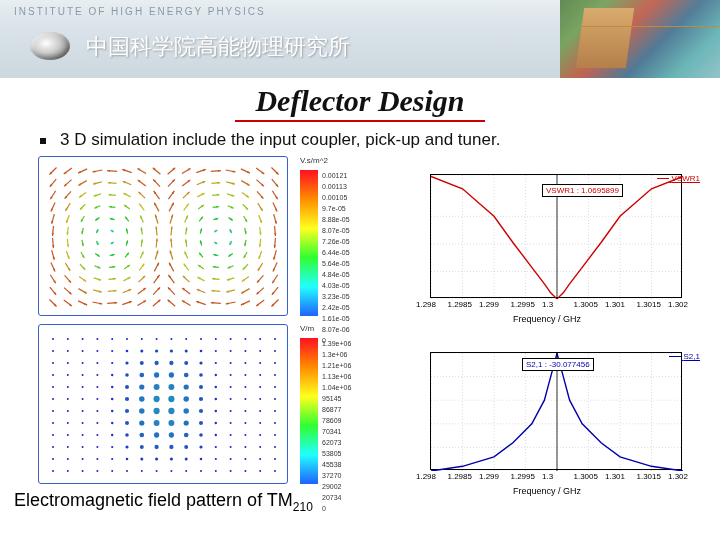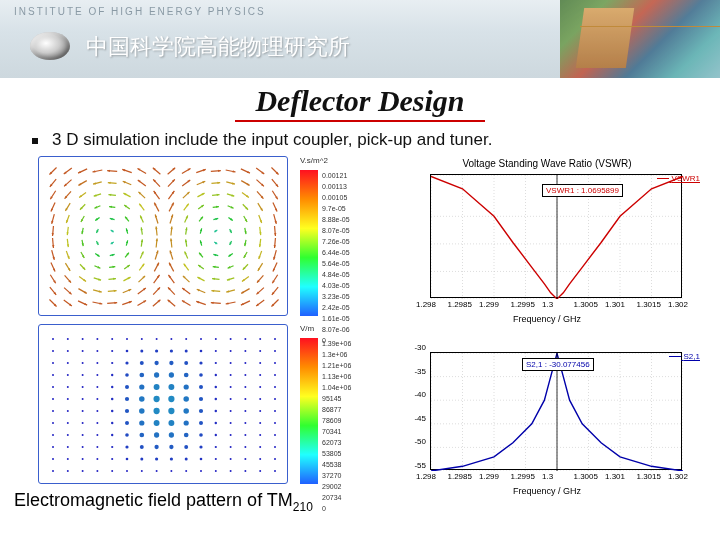--- a/index.html
+++ b/index.html
@@ -6,21 +6,21 @@
   body { width: 720px; height: 540px; font-family: Arial, sans-serif; background: #fff; overflow: hidden; }
   .banner { width: 720px; height: 78px; position: relative; background: linear-gradient(to bottom, #e8eef2 0%, #d8e2e8 40%, #cdd8de 100%); overflow: hidden; }
   .banner-text { position: absolute; top: 6px; left: 14px; color: #8a9aa5; font-size: 10px; letter-spacing: 2px; font-weight: normal; }
   .banner-logo { position: absolute; left: 30px; top: 32px; width: 40px; height: 28px; border-radius: 50%; background: radial-gradient(ellipse at 40% 40%, #fff 0%, #ccc 40%, #888 70%, #555 100%); box-shadow: inset 2px 2px 4px rgba(255,255,255,0.6), inset -2px -2px 4px rgba(0,0,0,0.3); }
   .banner-cn { position: absolute; left: 86px; top: 32px; color: #fff; font-size: 22px; font-family: "KaiTi","STKaiti",serif; text-shadow: 1px 1px 2px rgba(0,0,0,0.3); }
   .banner-photo { position: absolute; right: 0; top: 0; width: 160px; height: 78px; background: linear-gradient(135deg, #4a7a3a 0%, #6a9a4a 20%, #c0503a 40%, #3a6a8a 60%, #5ab0b0 80%, #8ac0c8 100%); opacity: 0.85; }
   .banner-photo::before { content:""; position:absolute; left:20px; top:8px; width:50px; height:60px; background: linear-gradient(to bottom, #d8a058, #b07030); transform: skewX(-8deg); }
   .banner-rule { position: absolute; right: 0; top: 26px; width: 140px; height: 1px; background: #c08a3a; }
   .title { text-align: center; font-family: "Times New Roman", serif; font-style: italic; font-weight: bold; font-size: 30px; color: #111; margin-top: 6px; }
   .title-underline { width: 250px; height: 2px; background: #c00; margin: 2px auto 8px; }
-  .bullet-row { font-size: 17px; color: #111; padding-left: 32px; margin-bottom: 6px; }
+  .bullet-row { font-size: 17px; color: #111; padding-left: 40px; margin-bottom: 6px; }
   .bullet-dot { display:inline-block; width: 6px; height: 6px; background:#111; margin-right: 14px; vertical-align: middle; }
   .grid { position: relative; width: 592px; height: 370px; }
   .panel { position: absolute; background: #fff; }
   .panel-border { border: 1px solid #3a5fcd; border-radius: 3px; }
   .p-tl { left: 38px; top: 0; width: 250px; height: 160px; }
   .p-bl { left: 38px; top: 168px; width: 250px; height: 160px; }
   .colbar { position: absolute; width: 18px; background: linear-gradient(to bottom, #ff1020, #ff8c00, #ffff20, #30ff30, #20ffff, #2060ff); }
   .cb-tl { left: 300px; top: 14px; height: 146px; }
   .cb-bl { left: 300px; top: 182px; height: 146px; }
   .cb-head { position:absolute; font-size:8px; color:#333; }
@@ -689,21 +689,20 @@
       <div>62073</div>
       <div>53805</div>
       <div>45538</div>
       <div>37270</div>
       <div>29002</div>
       <div>20734</div>
       <div>0</div>
     </div>
 
   <div class="chart c-tr">
-    <div class="chart-title">Voltage Standing Wave Ratio (VSWR)</div>
     <div class="axes ax-tr">
       <svg width="252" height="124" style="position:absolute;left:0;top:0">
         <g id="vswr-grid">
             <line class="grid-line" x1="0" y1="0" x2="0" y2="124"></line>
             <line class="grid-line" x1="31.499999999996504" y1="0" x2="31.499999999996504" y2="124"></line>
             <line class="grid-line" x1="62.99999999999301" y1="0" x2="62.99999999999301" y2="124"></line>
             <line class="grid-line" x1="94.5000000000035" y1="0" x2="94.5000000000035" y2="124"></line>
             <line class="grid-line" x1="126" y1="0" x2="126" y2="124"></line>
             <line class="grid-line" x1="157.4999999999965" y1="0" x2="157.4999999999965" y2="124"></line>
             <line class="grid-line" x1="188.999999999993" y1="0" x2="188.999999999993" y2="124"></line>
@@ -754,28 +753,20 @@
             <line class="grid-line" x1="0" y1="70.8" x2="252" y2="70.8"></line>
             <line class="grid-line" x1="0" y1="94.4" x2="252" y2="94.4"></line>
             <line class="grid-line" x1="0" y1="118" x2="252" y2="118"></line>
           </g>
         <path id="sp-curve" class="curve-blue" d="M0.0 118.0 L31.5 113.3 L63.0 103.8 L81.9 89.7 L100.8 70.8 L113.4 47.2 L119.7 23.6 L126.0 0.4 L132.3 23.6 L138.6 47.2 L151.2 70.8 L170.1 89.7 L189.0 103.8 L220.5 113.3 L252.0 118.0 "></path>
         <line x1="126" y1="0" x2="126" y2="118" stroke="#000" stroke-width="0.8"></line>
       </svg>
     </div>
     <div class="legend-box" style="left:130px; top:24px; color:#00a">S2,1 : -30.077456</div>
     <div class="legend-right" style="top:18px; color:#00a"><span style="display:inline-block;width:12px;border-top:1px solid #00a;vertical-align:middle"></span> <span>S2,1</span></div>
-    <div class="ylabels" id="sp-y" style="left: 8px; top: 14px; width: 26px; height: 118px; position: absolute;">
-        <div style="position:absolute;right:0;top:-5px">-30</div>
-        <div style="position:absolute;right:0;top:18.599999999999994px">-35</div>
-        <div style="position:absolute;right:0;top:42.2px">-40</div>
-        <div style="position:absolute;right:0;top:65.8px">-45</div>
-        <div style="position:absolute;right:0;top:89.4px">-50</div>
-        <div style="position:absolute;right:0;top:113px">-55</div>
-      </div>
     <div class="xlabels" id="sp-x" style="left: 38px; top: 138px; width: 252px; position: absolute; height: 10px;">
         <span style="position:absolute;left:-14px">1.298</span>
         <span style="position:absolute;left:17.499999999996504px">1.2985</span>
         <span style="position:absolute;left:48.99999999999301px">1.299</span>
         <span style="position:absolute;left:80.5000000000035px">1.2995</span>
         <span style="position:absolute;left:112px">1.3</span>
         <span style="position:absolute;left:143.4999999999965px">1.3005</span>
         <span style="position:absolute;left:174.999999999993px">1.301</span>
         <span style="position:absolute;left:206.5000000000035px">1.3015</span>
         <span style="position:absolute;left:238px">1.302</span>

